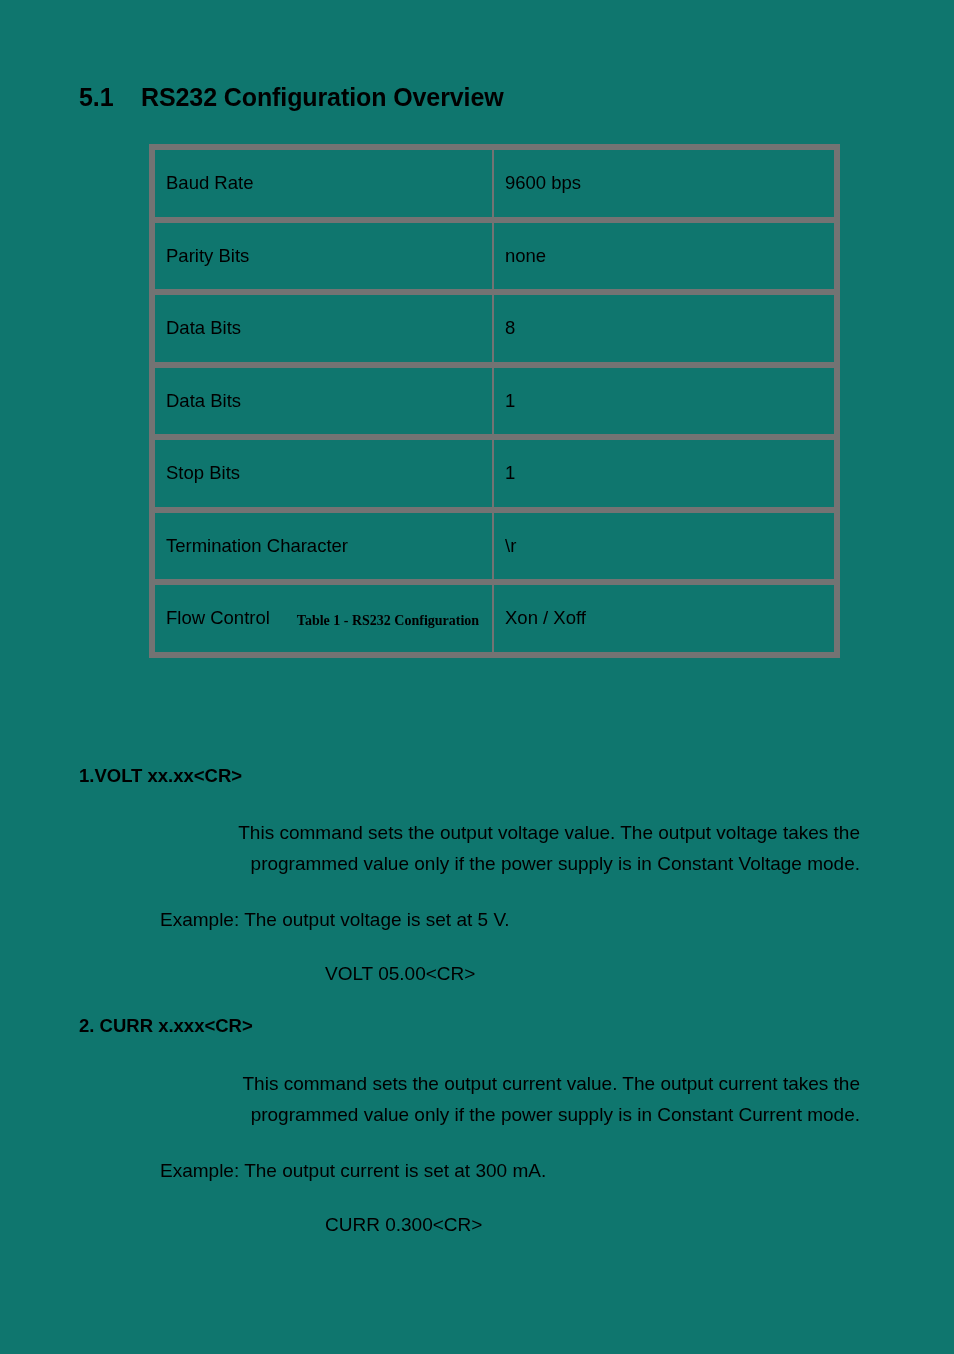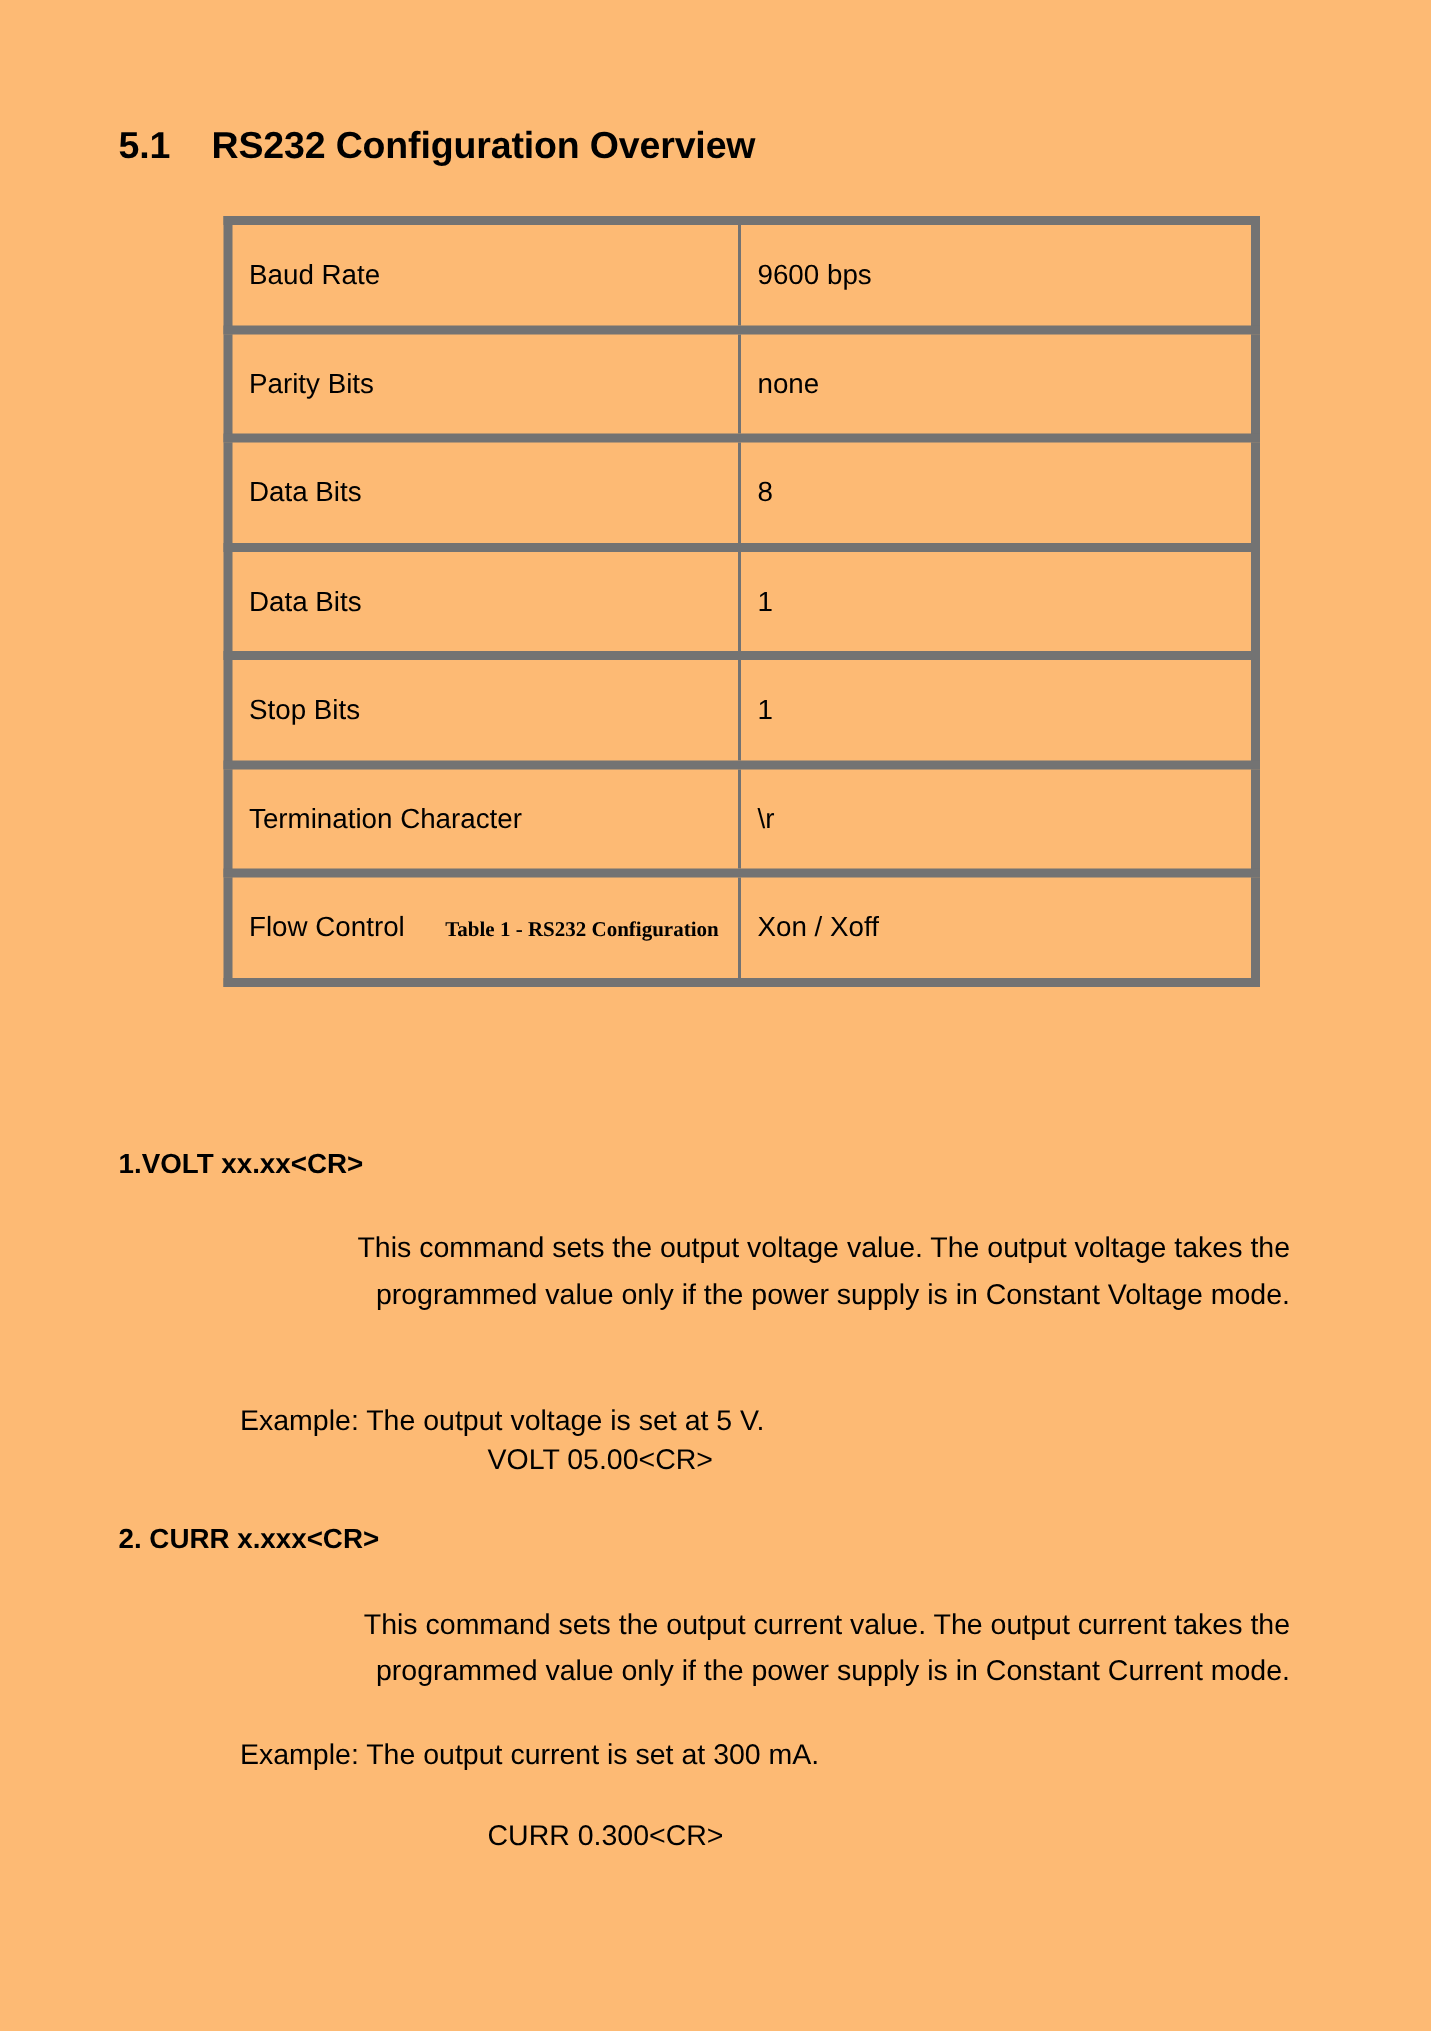--- a/index.html
+++ b/index.html
@@ -14,21 +14,21 @@
     font-family: "Liberation Sans", sans-serif;
     color: #000000;
     -webkit-font-smoothing: antialiased;
   }
 
   .page {
     position: relative;
     width: 954px;
     height: 1354px;
     box-sizing: border-box;
-    background: #fdba74;
+    background: #0f766e;
     overflow: hidden;
   }
 
   
   .h2 {
     position: absolute;
     left: 79px;
     font-size: 25px;
     font-weight: bold;
     letter-spacing: -0.1px;
@@ -112,21 +112,21 @@
   .cmd-literal {
     position: absolute;
     left: 325px;
     font-size: 19px;
     line-height: 31px;
     white-space: nowrap;
   }
 
   #cmd1-title    { top: 765px; }
   #cmd1-desc     { top: 817px; }
-  #cmd1-example  { top: 932px; }
+  #cmd1-example  { top: 904px; }
   #cmd1-literal  { top: 958px; }
 
   #cmd2-title    { top: 1015px; }
   #cmd2-desc     { top: 1068px; }
   #cmd2-example  { top: 1155px; }
   #cmd2-literal  { top: 1209px; }
 </style>
 </head>
 <body>
 

